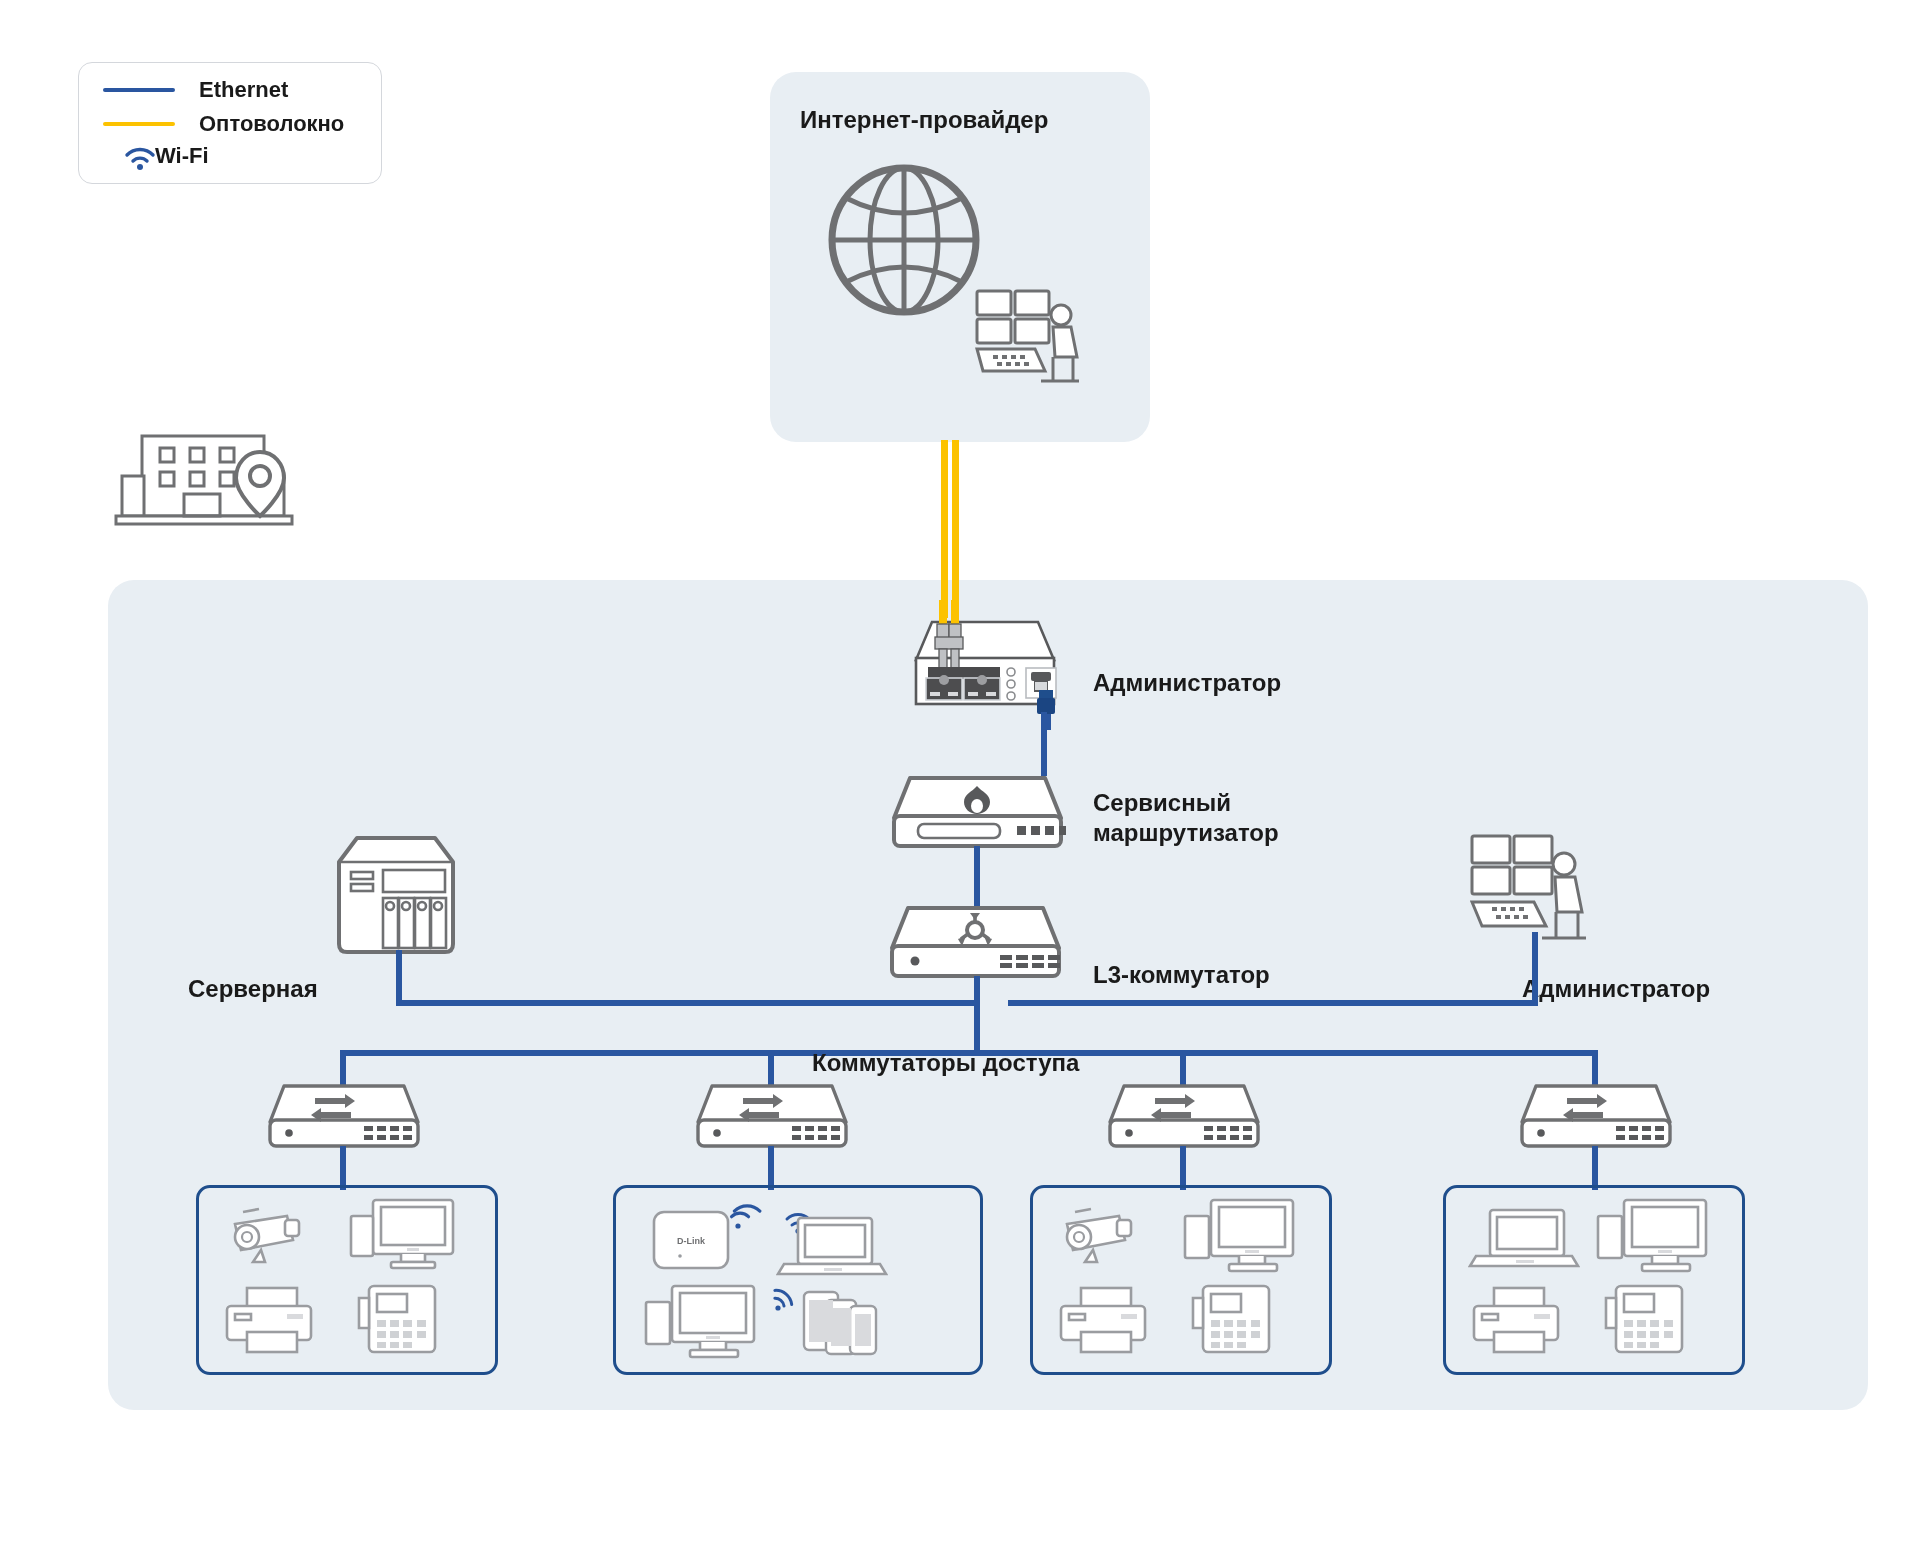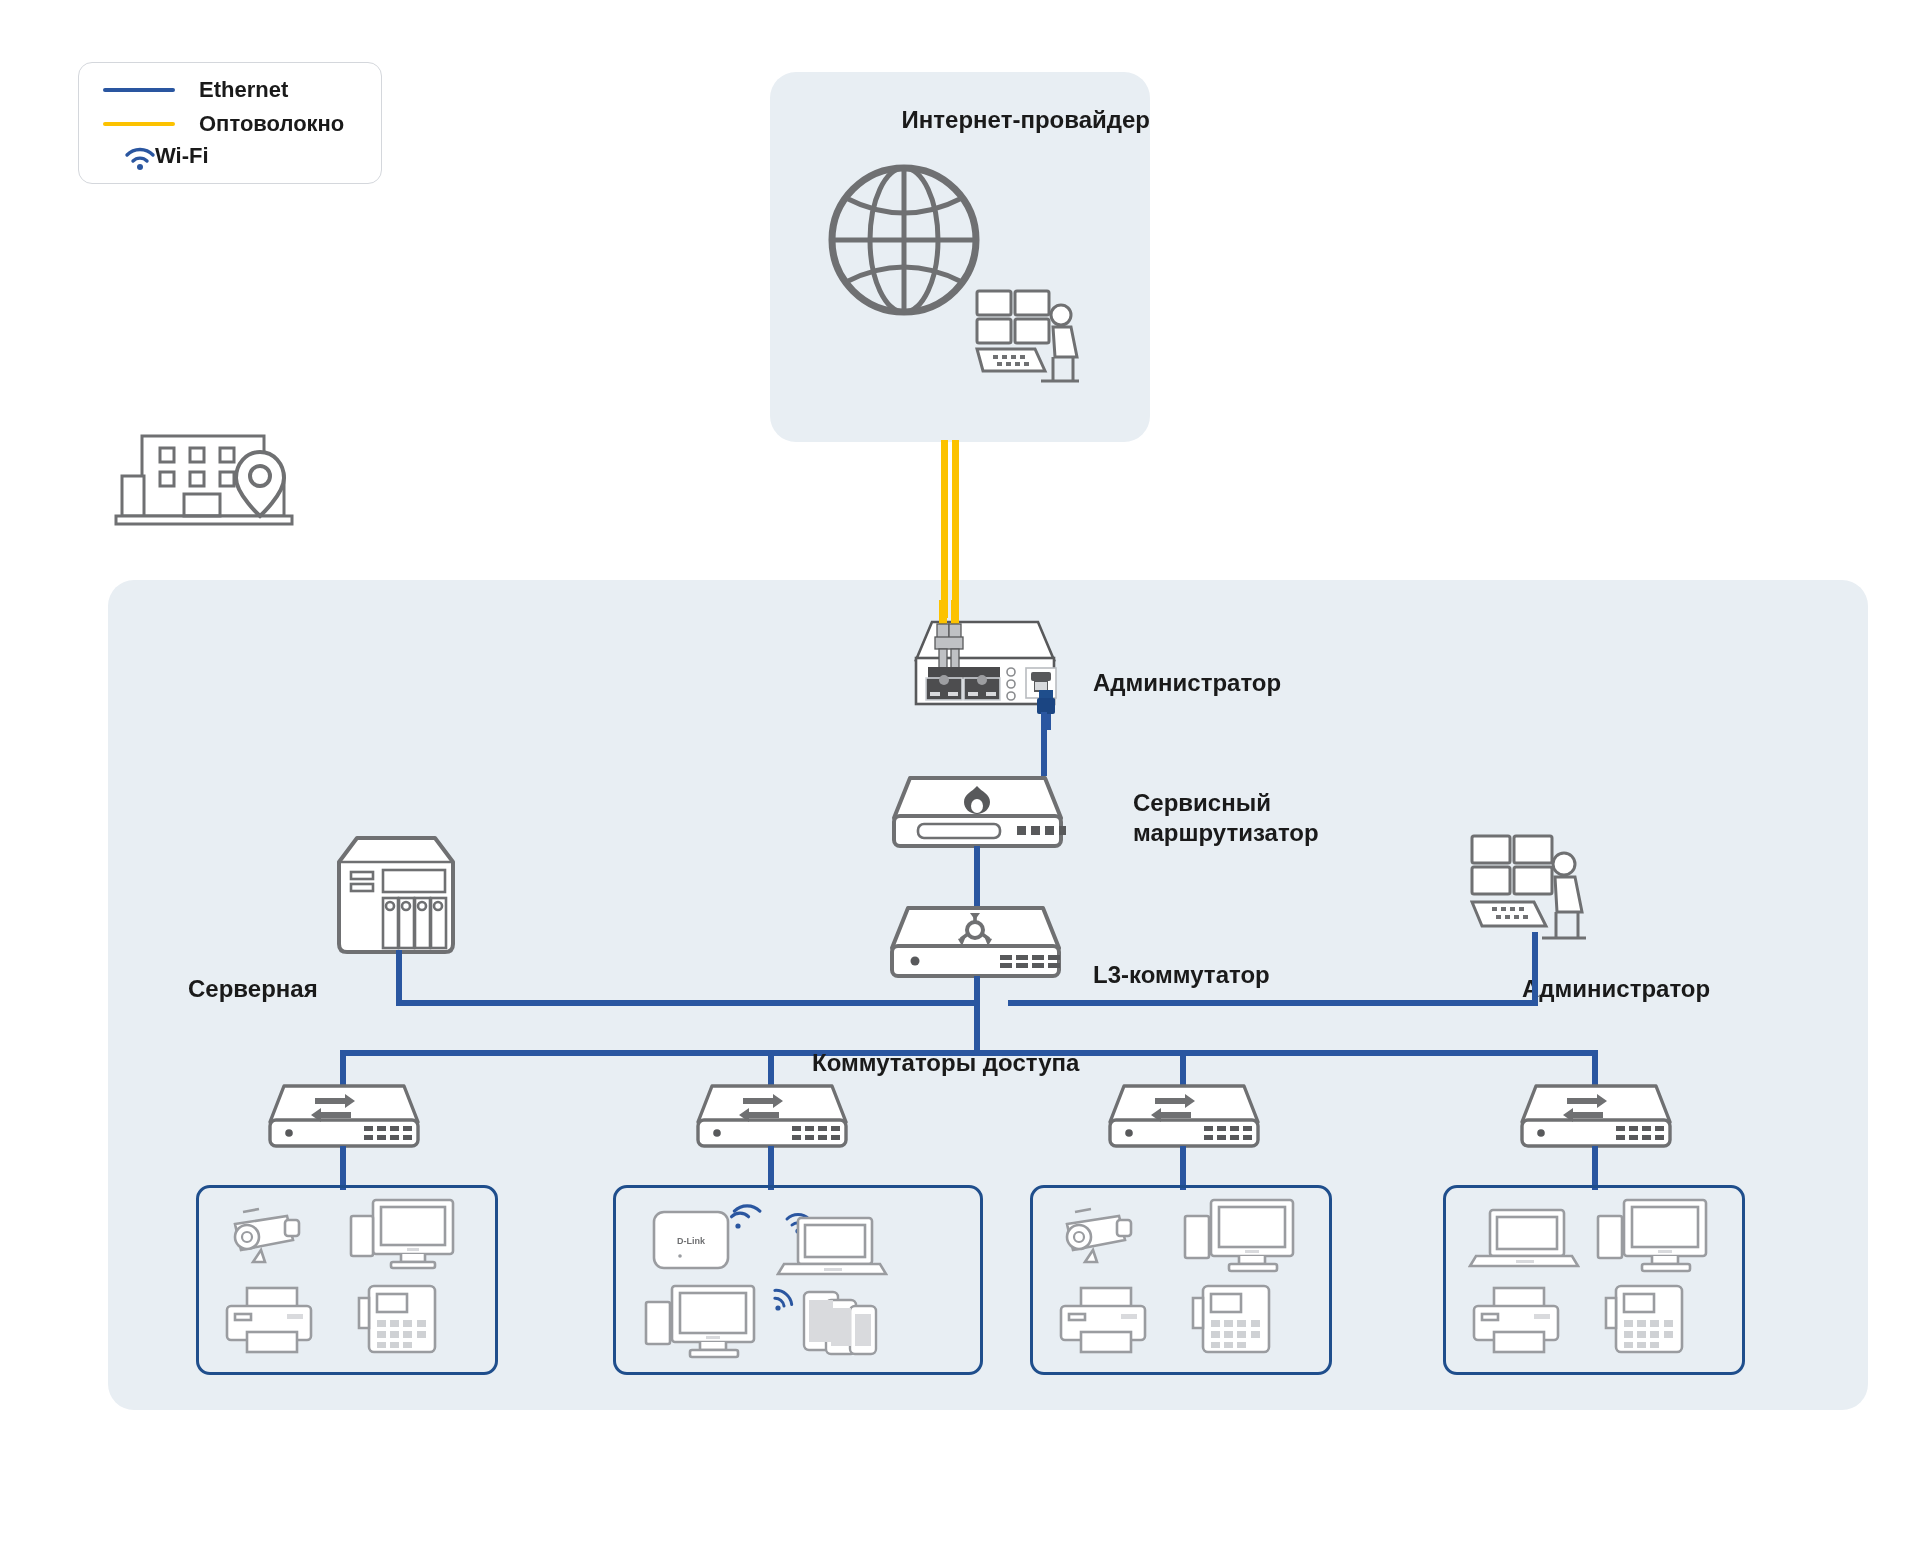--- a/index.html
+++ b/index.html
@@ -20,21 +20,21 @@
 </style>
 </head>
 <body>
 
 <div id="stage">
 
   <div class="region" style="left:108px;top:580px;width:1760px;height:830px;"></div>
 
   <div class="region" style="left:770px;top:72px;width:380px;height:370px;"></div>
 
-  <div class="lbl f24" style="left:830px;top:105px;width:320px;text-align:right;">Интернет-провайдер</div>
+  <div class="lbl f24" style="left:800px;top:105px;width:320px;text-align:left;">Интернет-провайдер</div>
 
   <div class="abs" style="left:826px;top:150px;">
     <svg width="180" height="180" viewBox="0 0 180 180">
       <circle cx="78" cy="90" r="72" fill="none" stroke="#6f7072" stroke-width="7"></circle>
       <ellipse cx="78" cy="90" rx="34" ry="72" fill="none" stroke="#6f7072" stroke-width="5"></ellipse>
       <line x1="6" y1="90" x2="150" y2="90" stroke="#6f7072" stroke-width="5"></line>
       <line x1="78" y1="18" x2="78" y2="162" stroke="#6f7072" stroke-width="5"></line>
       <path d="M20 48 Q78 78 136 48" fill="none" stroke="#6f7072" stroke-width="5"></path>
       <path d="M20 132 Q78 102 136 132" fill="none" stroke="#6f7072" stroke-width="5"></path>
     </svg>
@@ -160,21 +160,21 @@
 
       <rect x="38" y="54" width="82" height="14" rx="6" fill="#ffffff" stroke="#6f7072" stroke-width="2.6"></rect>
       <g fill="#58595b">
         <rect x="137" y="56" width="9" height="9"></rect>
           <rect x="151" y="56" width="9" height="9"></rect>
         <rect x="165" y="56" width="9" height="9"></rect>
           <rect x="179" y="56" width="7" height="9"></rect>
       </g>
     </svg>
   </div>
-  <div class="lbl f24" style="left:1093px;top:788px;margin-left:40px;"><span style="white-space:pre-line;">Сервисный
+  <div class="lbl f24" style="left:1093px;top:788px;"><span style="white-space:pre-line;">Сервисный
 маршрутизатор</span></div>
 
   <div class="wire" style="left:974px;top:846px;width:6px;height:74px;"></div>
 
   <div class="abs" style="left:878px;top:900px;">
     <svg width="195" height="80" viewBox="0 0 195 80">
       <path d="M14 48 L30 8 L165 8 L181 48 Z" fill="#ffffff" stroke="#6f7072" stroke-width="4" stroke-linejoin="round"></path>
       <rect x="14" y="46" width="167" height="30" rx="6" fill="#ffffff" stroke="#6f7072" stroke-width="4"></rect>
 
       <g fill="#6f7072" transform="translate(97,30)">

